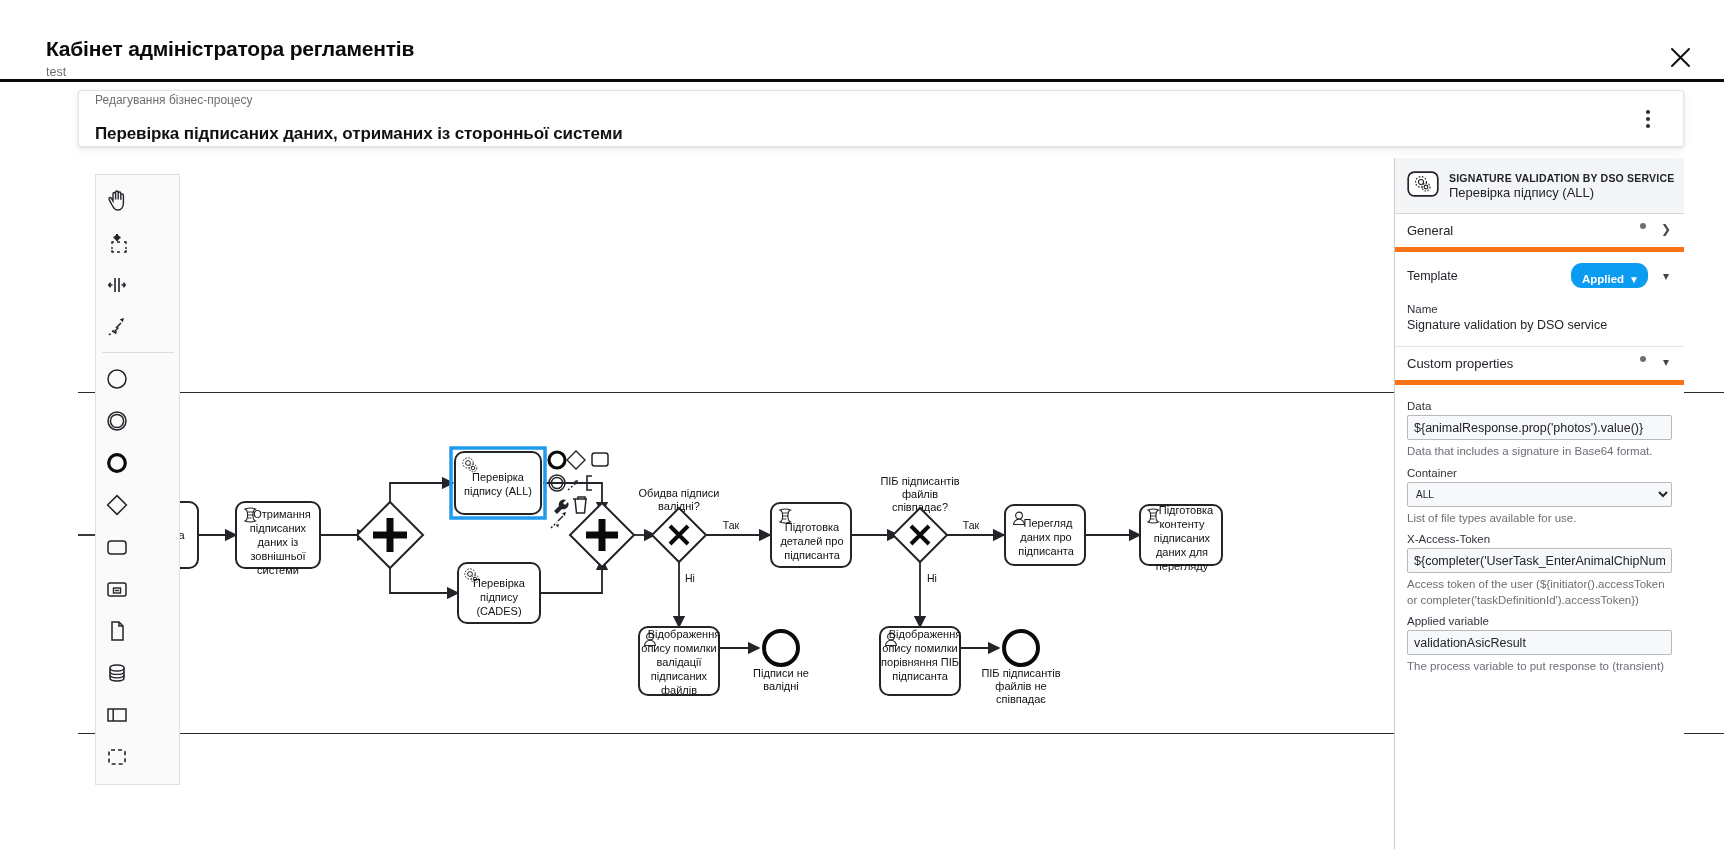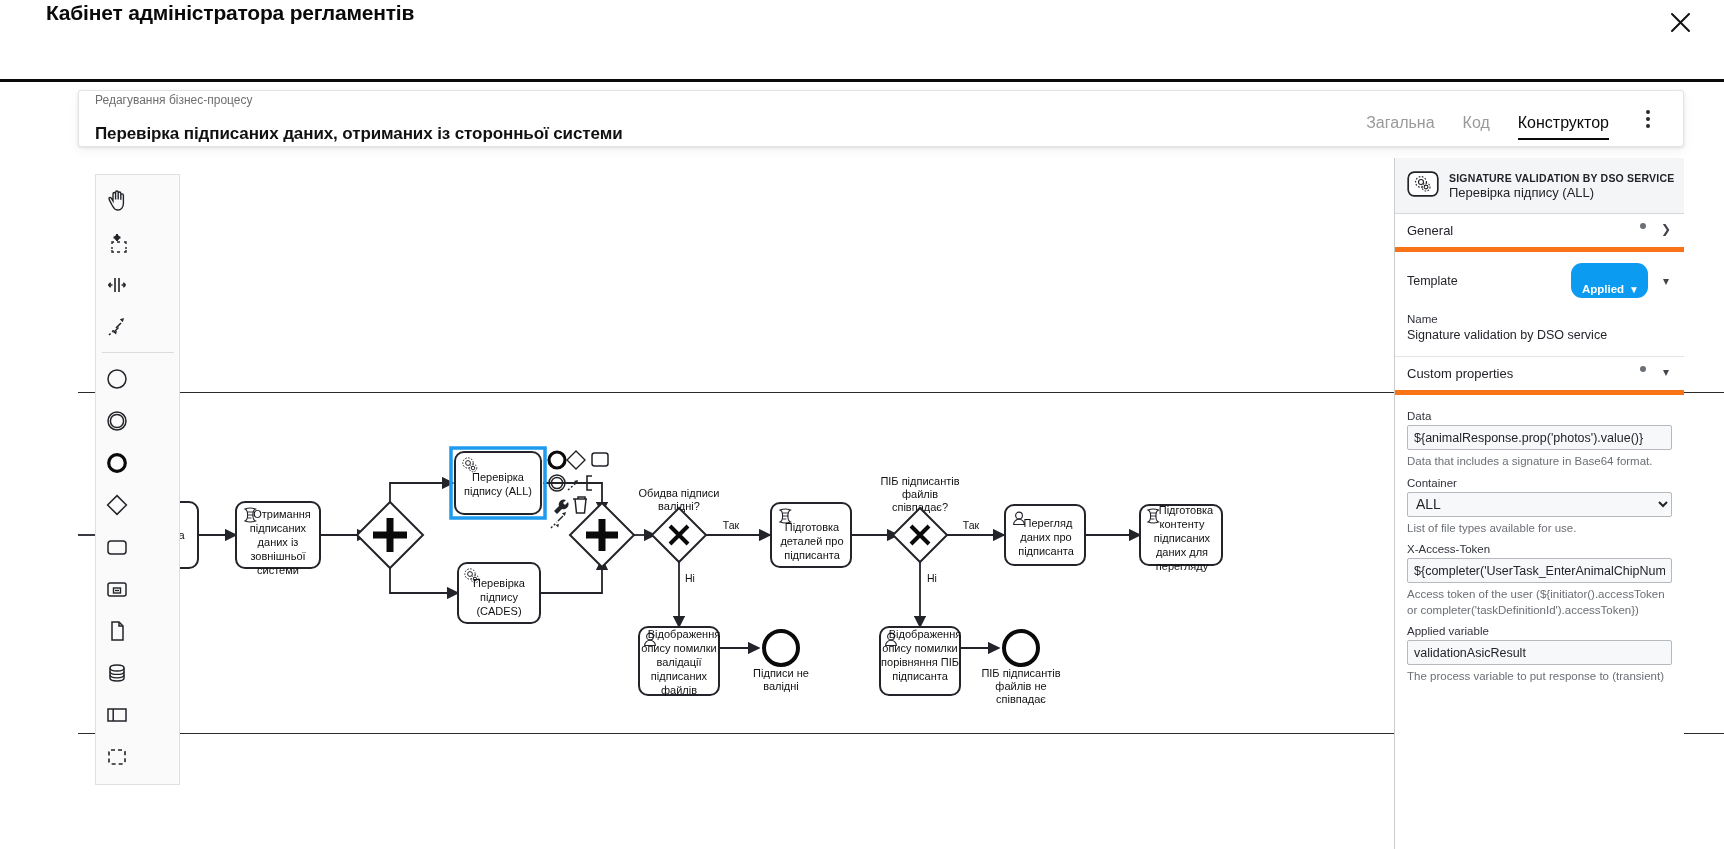--- a/index.html
+++ b/index.html
@@ -10,21 +10,21 @@
     background: #ffffff;
     color: #1a1a1a;
     overflow: hidden;
     position: relative;
   }
 
   
   .app-header {
     height: 82px;
     border-bottom: 3px solid #0a0a0a;
-    display: flex; align-items: flex-start;
+    display: flex; align-items: flex-end;
     padding: 0 22px 0 46px;
     position: relative;
   }
   .app-title-wrap { flex: 1; }
   .app-title {
     font-size: 21px; font-weight: 700; letter-spacing: -0.2px;
     color: #0a0a0a; line-height: 1.2;
   }
   .app-subtitle {
     font-size: 12.5px; color: #6f6f6f; margin-top: 4px;
@@ -153,78 +153,74 @@
   .chev { color: #42454a; font-size: 12px; line-height: 1; width: 12px; text-align: center; }
 
   .group-body { padding: 8px 12px 12px 12px; border-bottom: 1px solid #e2e4e6; }
   .row-head {
     display: flex; align-items: center; padding: 3px 0 8px 0;
   }
   .row-head .rh-label { flex: 1; font-size: 12.5px; color: #22242a; }
   .badge {
     background: #0b9bf0; color: #fff; border-radius: 11px;
     font-size: 11.5px; font-weight: 600;
-    padding: 20px 9px 3px 11px; display: inline-flex; align-items: center; gap: 5px;
+    padding: 10px 9px 3px 11px; display: inline-flex; align-items: center; gap: 5px;
     margin-right: 12px; cursor: pointer; white-space: nowrap;
   }
   .badge .bchev { font-size: 10px; }
 
   .field-label { font-size: 11.5px; color: #30333a; margin: 7px 0 3px 0; }
   .field-value { font-size: 12.5px; color: #22242a; margin-bottom: 2px; }
   .field-input {
     width: 100%; height: 25px;
     border: 1px solid #b6b9bd; border-radius: 2px;
     background: #f7f8f9;
     font-size: 12.5px; color: #22242a;
     padding: 0 6px;
     font-family: "Liberation Sans", sans-serif;
     outline: none;
   }
   .field-select {
     width: 100%; height: 25px;
     border: 1px solid #b6b9bd; border-radius: 2px;
     background: #f7f8f9;
-    font-size: 14px; color: #22242a;
+    font-size: 10px; color: #22242a;
     padding: 0 4px;
     font-family: "Liberation Sans", sans-serif;
     outline: none;
   }
   .hint { font-size: 11.5px; color: #6b6f76; line-height: 1.35; margin-top: 4px; }
 
   
   .bp-label { font-family: "Liberation Sans", sans-serif; font-size: 11px; fill: #111; }
   .bp-flow { font-family: "Liberation Sans", sans-serif; font-size: 10.5px; fill: #111; }
   .bp-shape { fill: #ffffff; stroke: #22242a; stroke-width: 2; }
   .bp-conn { stroke: #22242a; stroke-width: 1.8; fill: none; }
 </style>
 </head>
 <body>
 
 <div class="app-header">
   <div class="app-title-wrap">
     <div class="app-title">Кабінет адміністратора регламентів</div>
+    <div class="app-subtitle">test</div>
   </div>
   <button class="close-btn">
     <span>
       <svg width="21" height="21" viewBox="0 0 21 21" aria-hidden="true">
         <path d="M2 2 L19 19 M19 2 L2 19" stroke="#111" stroke-width="2" stroke-linecap="round"></path>
       </svg>
     </span>
   </button>
 </div>
 
 <div class="editor-card">
   <div class="editor-meta">
     <div class="editor-crumb">Редагування бізнес-процесу</div>
     <div class="editor-name">Перевірка підписаних даних, отриманих із сторонньої системи</div>
-  </div>
-  <div class="tabs">
-    <div class="tab">Загальна</div>
-    <div class="tab">Код</div>
-    <div class="tab active">Конструктор</div>
   </div>
   <div class="kebab">
       <i></i>
       <i></i>
       <i></i>
     </div>
 </div>
 
 <div class="canvas">
 

